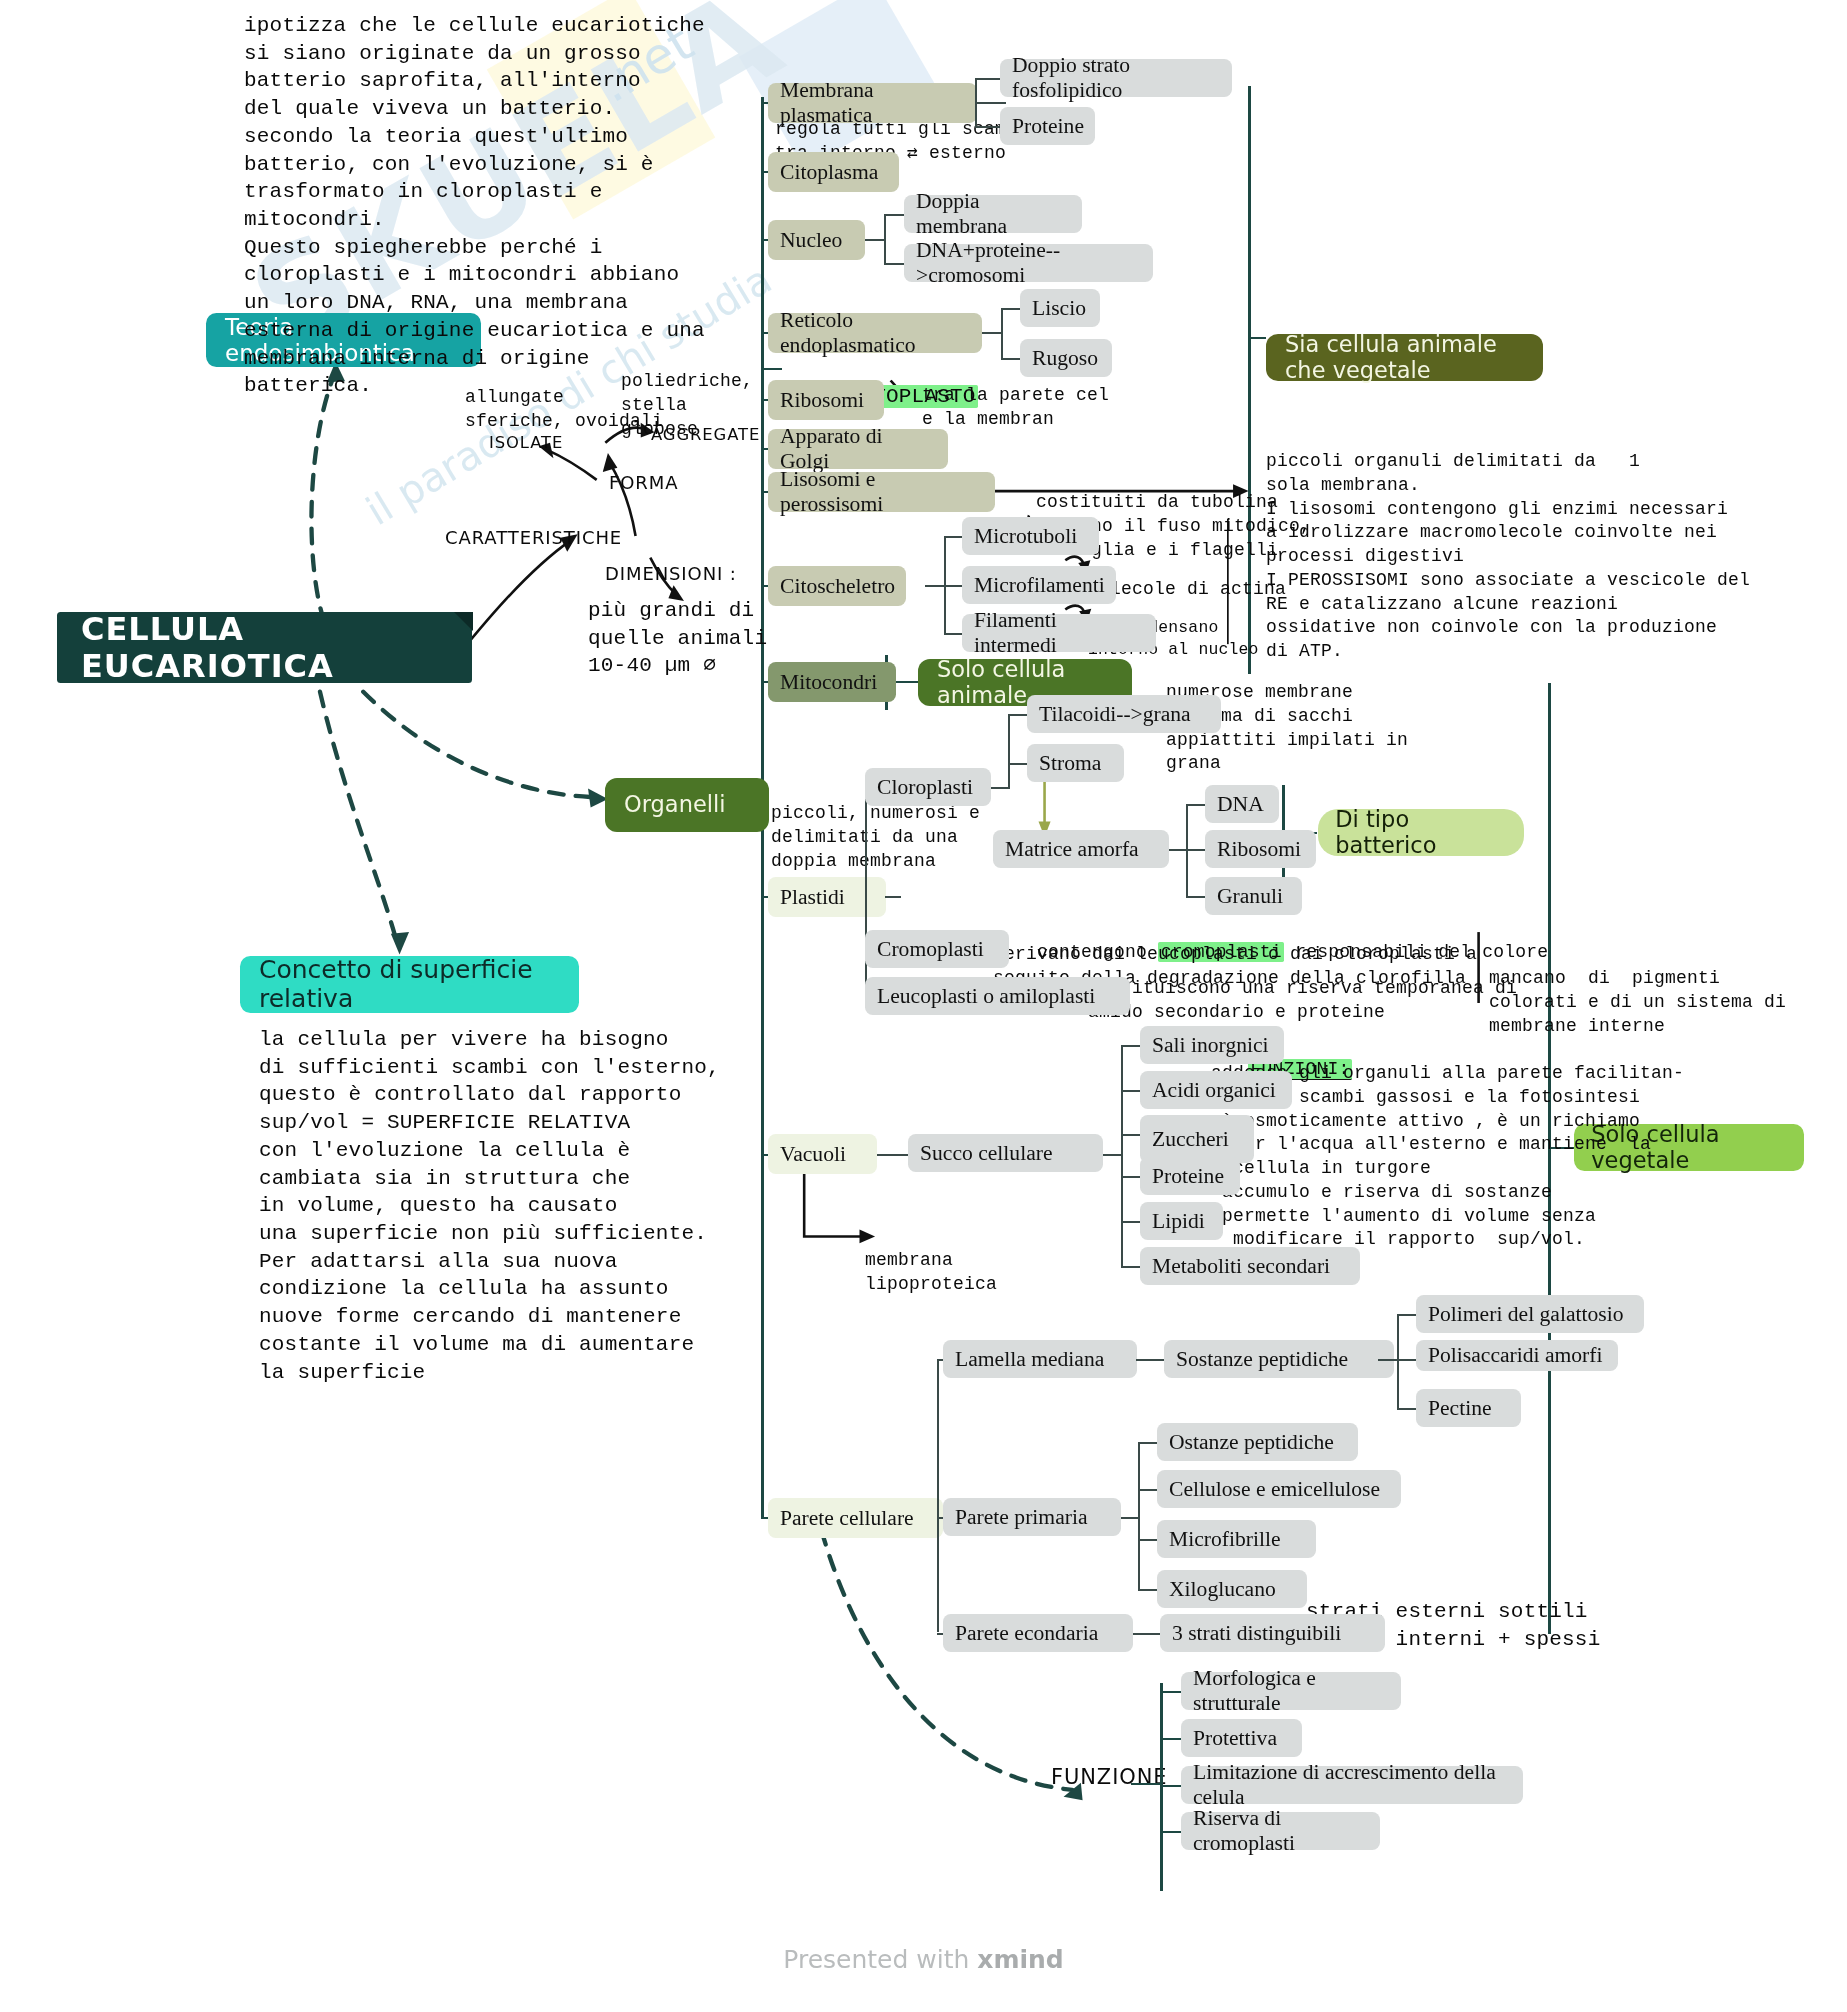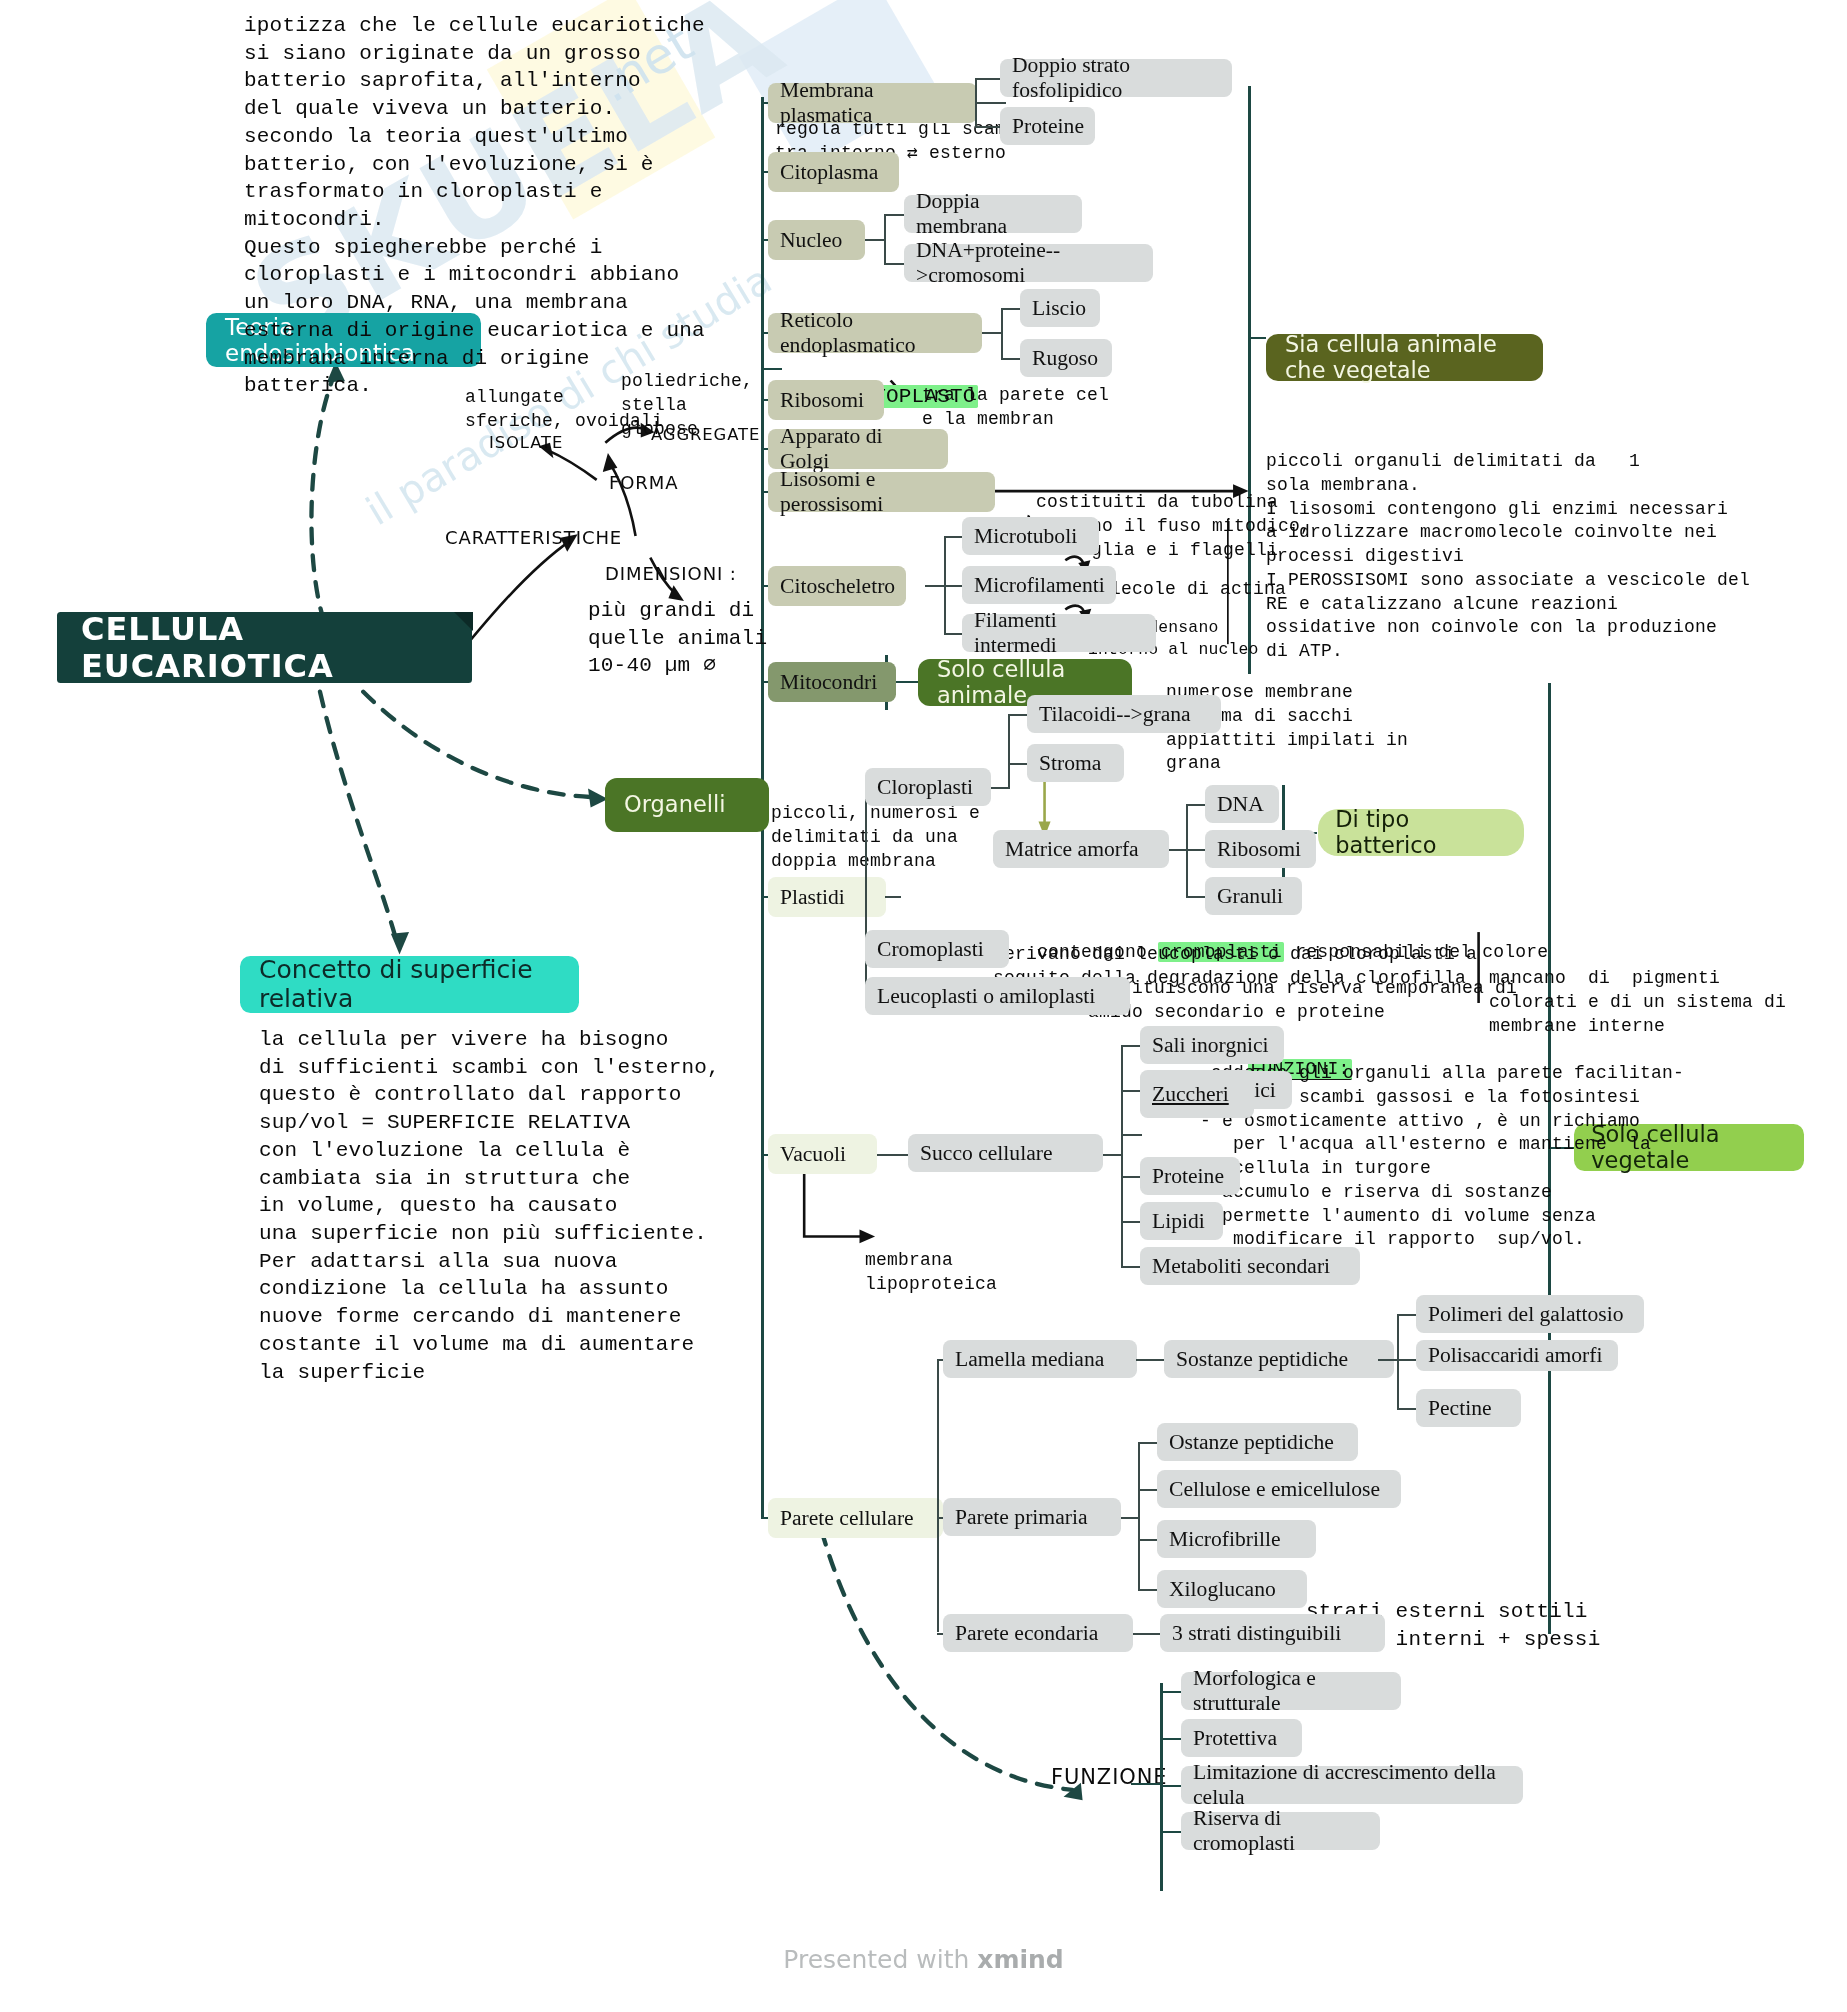--- a/index.html
+++ b/index.html
@@ -441,21 +441,21 @@
   <div class="ln hl" style="left:1121px;top:1176px;width:21px;"></div>
   <div class="ln hl" style="left:1121px;top:1221px;width:21px;"></div>
   <div class="ln hl" style="left:1121px;top:1266px;width:21px;"></div>
 
   <div class="node lvl3" style="left:1140px;top:1026px;width:144px;height:38px;">
     <span>Sali inorgnici</span>
     </div>
   <div class="node lvl3" style="left:1140px;top:1071px;width:152px;height:38px;">
     <span>Acidi organici</span>
     </div>
-  <div class="node lvl3" style="left:1140px;top:1070px;width:114px;height:48px;text-decoration:underline;">
+  <div class="node lvl3" style="left:1140px;top:1115px;width:114px;height:48px;">
     <span>Zuccheri</span>
     </div>
   <div class="node lvl3" style="left:1140px;top:1157px;width:100px;height:38px;">
     <span>Proteine</span>
     </div>
   <div class="node lvl3" style="left:1140px;top:1202px;width:83px;height:38px;">
     <span>Lipidi</span>
     </div>
   <div class="node lvl3" style="left:1140px;top:1247px;width:220px;height:38px;">
     <span>Metaboliti secondari</span>

